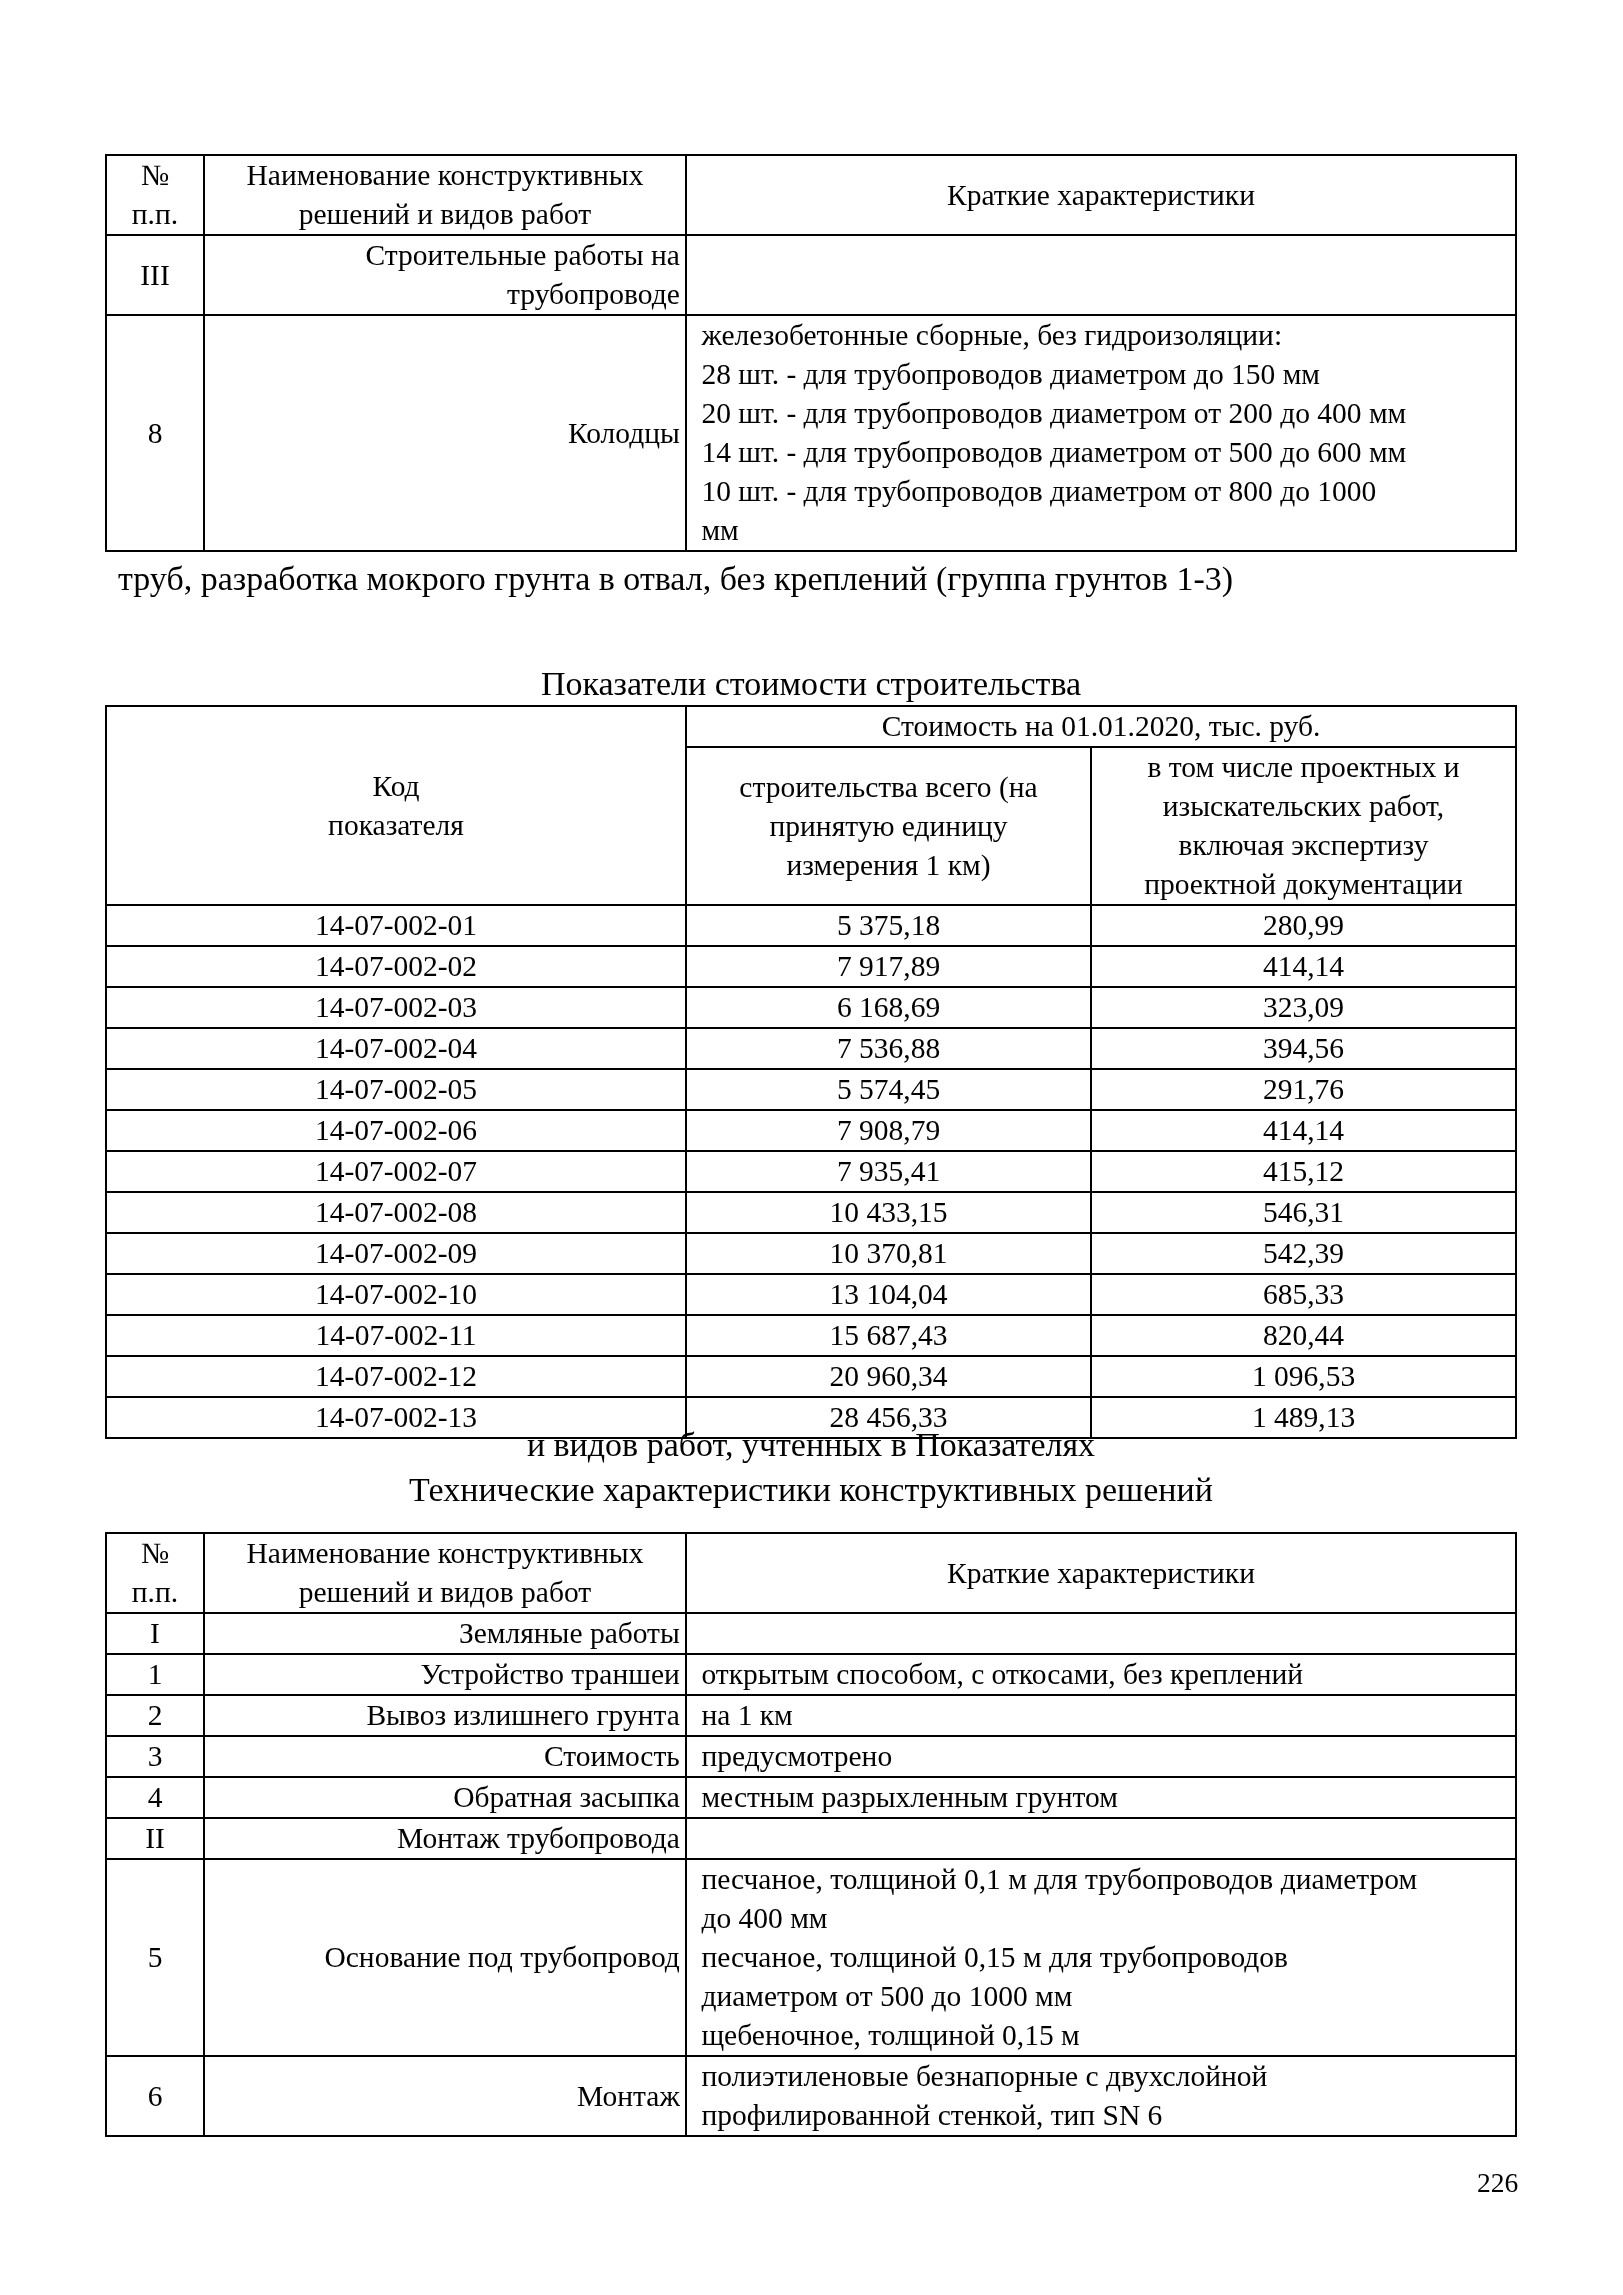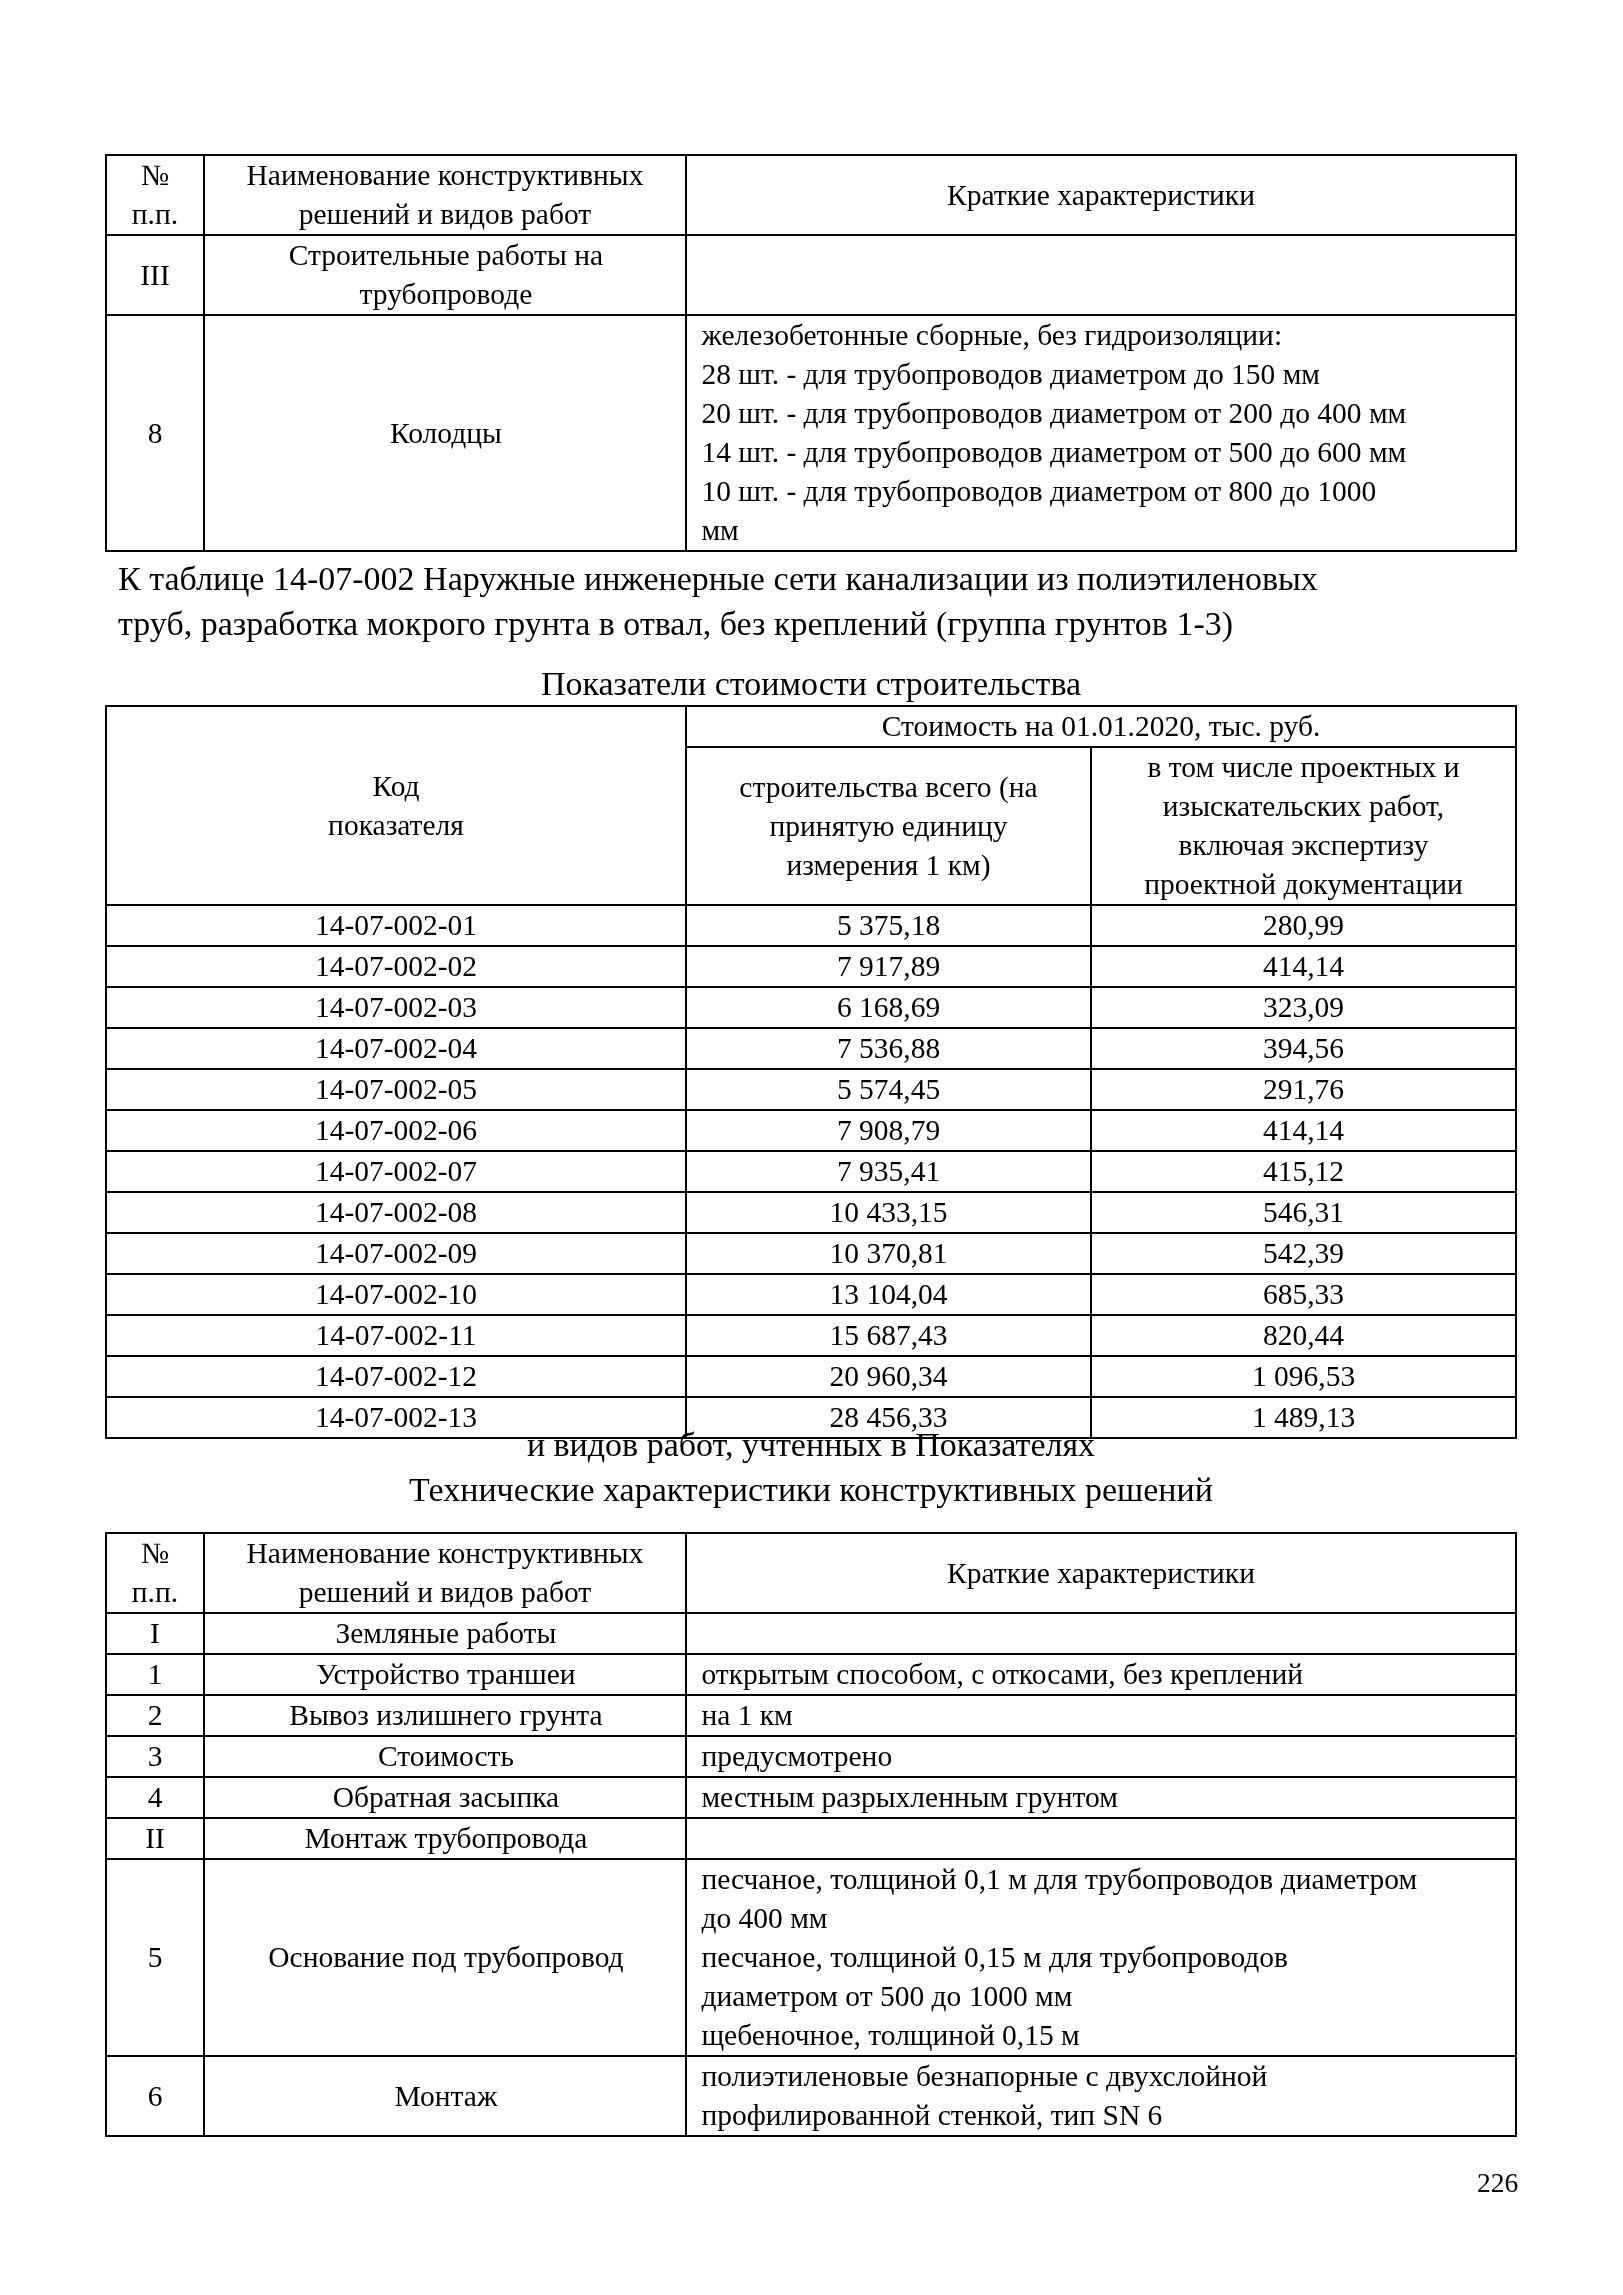--- a/index.html
+++ b/index.html
@@ -4,21 +4,21 @@
 <style>
   html, body { margin: 0; padding: 0; background: #ffffff; }
   body {
     width: 1623px; height: 2295px; position: relative; overflow: hidden;
     font-family: "Liberation Serif", "DejaVu Serif", serif;
     color: #000; font-size: 29.5px; line-height: 39px;
   }
   table { border-collapse: collapse; position: absolute; left: 105px; width: 1412px; table-layout: fixed; }
   td, th { border: 2px solid #000; font-weight: normal; padding: 0 5.2px; vertical-align: middle; }
   .c { text-align: center; }
-  .l { text-align: center; padding-left: 7px; margin-top: 14px; }
+  .l { text-align: right; padding-left: 7px; margin-top: 14px; }
   .l2 { text-align: left; padding-left: 14.4px; }
   .heading { position: absolute; left: 105px; width: 1412px; font-size: 34px; line-height: 45px; }
   .heading.center { text-align: center; }
   .pagenum { position: absolute; left: 1477px; top: 2163px; font-size: 27.5px; }
   .lines span { display: block; }
 </style>
 </head>
 <body>
 
 <table style="top:154px;">
@@ -56,21 +56,20 @@
       <span>20 шт. - для трубопроводов диаметром от 200 до 400 мм</span>
       <span>14 шт. - для трубопроводов диаметром от 500 до 600 мм</span>
       <span>10 шт. - для трубопроводов диаметром от 800 до 1000</span>
       <span>мм</span>
     </td>
   </tr>
 </tbody>
   </table>
 
 <div class="heading lines" style="top:556px; left:118px;">
-  <span>К таблице 14-07-002 Наружные инженерные сети канализации из полиэтиленовых</span>
   <span>труб, разработка мокрого грунта в отвал, без креплений (группа грунтов 1-3)</span>
 </div>
 
 <div class="heading center" style="top:661px;">Показатели стоимости строительства</div>
 
 <table style="top:705px;">
   <colgroup>
       <col style="width:580px">
       <col style="width:405px">
       <col>

